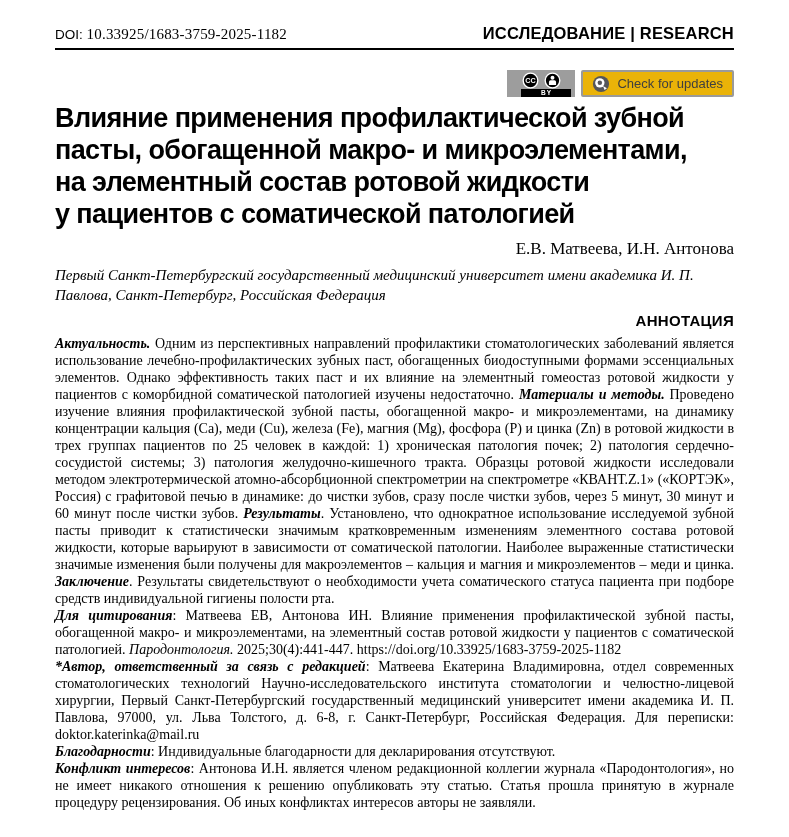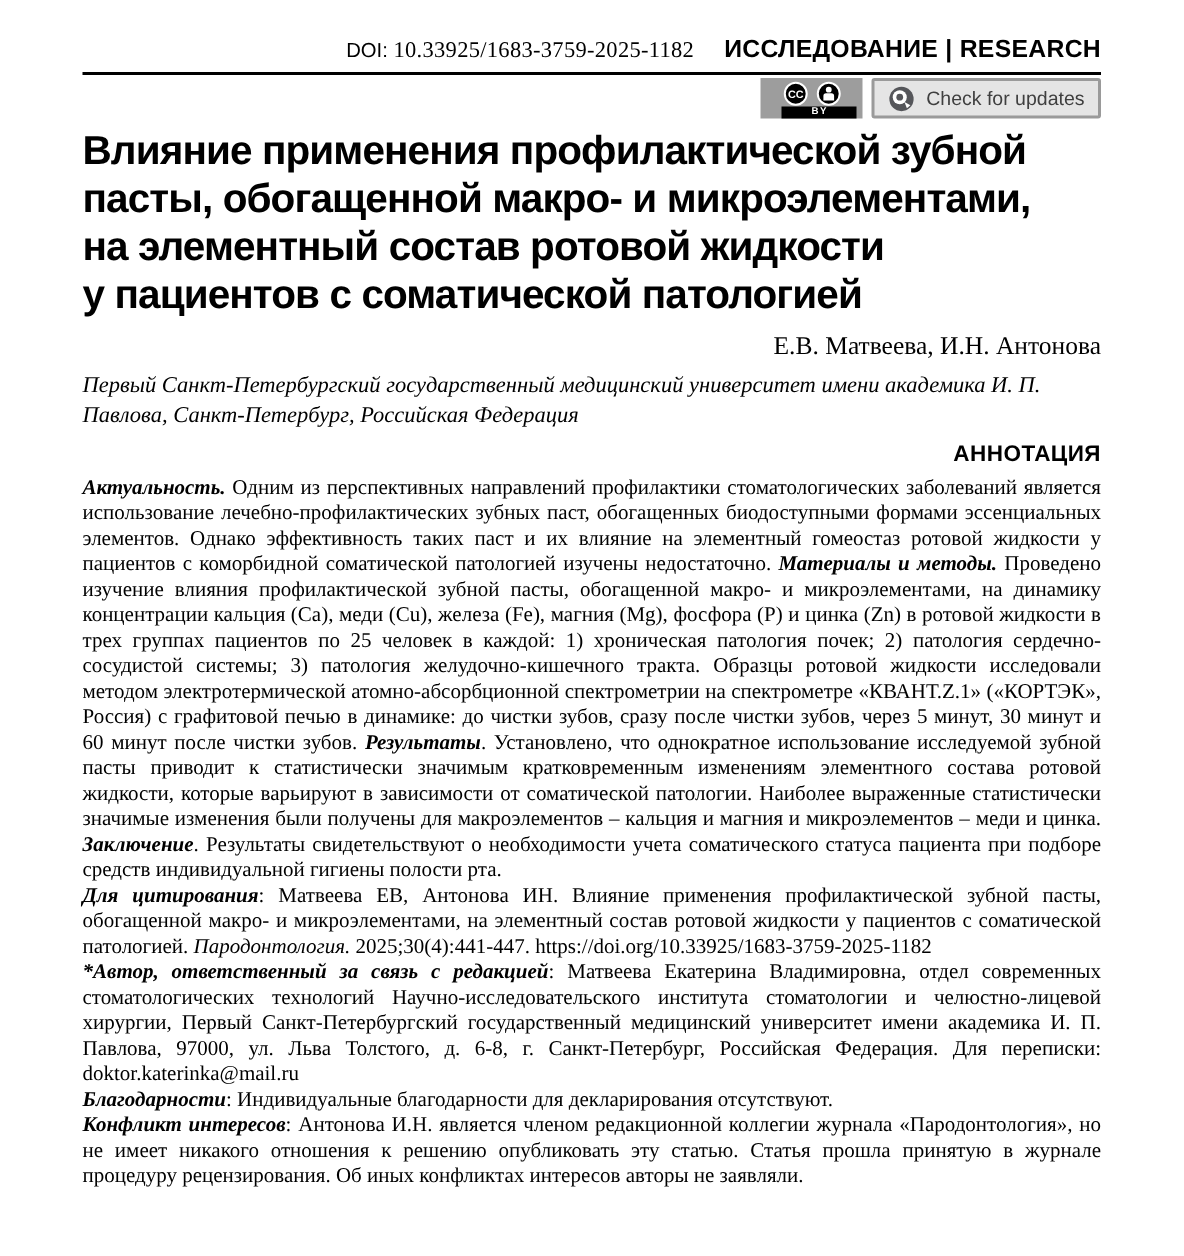--- a/index.html
+++ b/index.html
@@ -5,45 +5,45 @@
   * { box-sizing: border-box; margin: 0; padding: 0; }
   html, body { background: #ffffff; }
   body {
     width: 789px; height: 837px; overflow: hidden;
     color: #000;
     font-family: "Liberation Serif", serif;
   }
   .page { padding: 24px 55px 0 55px; }
 
   
-  .topbar { display: flex; justify-content: flex-end; align-items: baseline; }
+  .topbar { display: flex; justify-content: space-between; align-items: baseline; }
   .doi-line { font-family: "Liberation Sans", sans-serif; font-size: 13.5px; }
   .doi-value { font-family: "Liberation Serif", serif; font-size: 15px; letter-spacing: 0.2px; }
   .section-label {
     font-family: "Liberation Sans", sans-serif; font-weight: bold;
     font-size: 16.5px; letter-spacing: 0.2px; padding-left: 20px;
   }
   .rule { border: none; border-top: 2px solid #000; margin-top: 5px; }
 
   
-  .badges { display: flex; justify-content: flex-end; align-items: stretch; gap: 6px; margin-top: 2px; height: 27px; }
+  .badges { display: flex; justify-content: flex-end; align-items: stretch; gap: 6px; margin-top: 20px; height: 27px; }
   .cc-badge {
     position: relative; width: 68px; background: #9d9d9d;
     display: flex; justify-content: center; align-items: flex-start; gap: 5px;
     padding-top: 2px; text-decoration: none; cursor: pointer;
   }
   .cc-strip {
     position: absolute; bottom: 0; left: 14px; right: 4px; height: 8px;
     background: #000; color: #fff; text-align: center;
     font-family: "Liberation Sans", sans-serif; font-weight: bold;
     font-size: 6.5px; line-height: 8px; letter-spacing: 1px;
   }
   .check-badge {
     display: flex; align-items: center; gap: 7px;
-    background: #e5e5e5; border: 2px solid #9a9a9a; border-radius: 2px;
+    background: #eab308; border: 2px solid #9a9a9a; border-radius: 2px;
     padding: 0 9px; cursor: pointer; text-decoration: none;
   }
   .check-badge-label {
     font-family: "Liberation Sans", sans-serif; font-size: 13px; color: #3f3f3f;
     white-space: nowrap;
   }
 
   
   .article-title {
     margin-top: 5px;

